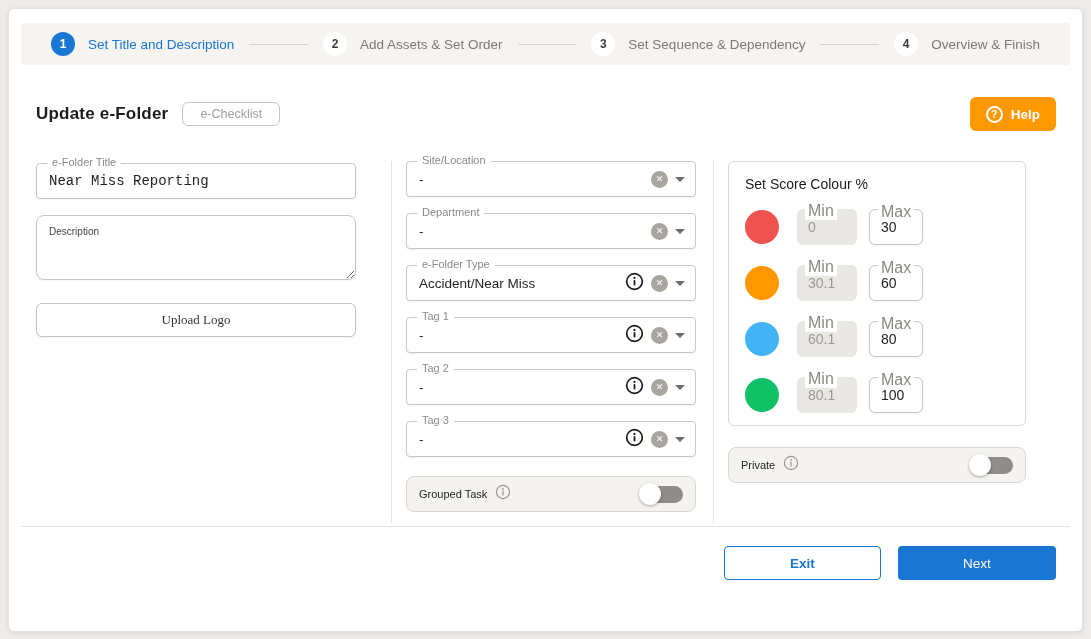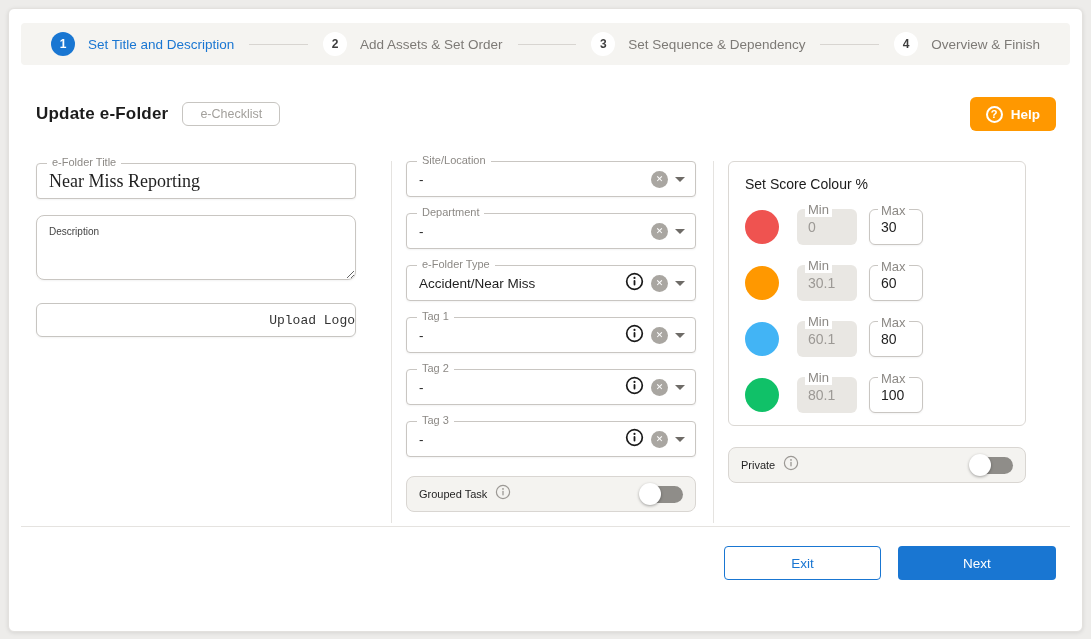--- a/index.html
+++ b/index.html
@@ -63,35 +63,34 @@
   .ofield {
     position:relative; border:1px solid #c9c6c2; border-radius:4px; background:#fff;
     height:36px; box-shadow:0 1px 2px rgba(0,0,0,.05);
   }
   .ofield-label {
     position:absolute; top:-8px; left:10px; background:#fff; padding:0 5px;
     font-size:11px; color:#8c8985; white-space:nowrap;
   }
   .title-input {
     width:100%; height:100%; border:none; outline:none; background:transparent;
-    padding:0 12px; font-size:18px; color:#1f1f1f; font-family:Liberation Serif, serif; border-radius:8px;
+    padding:0 12px; font-size:14px; color:#1f1f1f; font-family:Liberation Mono, monospace; border-radius:8px;
   }
   .desc-area {
     margin-top:16px; width:100%; height:65px; resize:both;
     border:1px solid #c9c6c2; border-radius:8px; background:#fff;
     padding:10px 12px; font-size:10px; color:#1f1f1f; font-family:inherit;
     box-shadow:0 1px 2px rgba(0,0,0,.05); outline:none;
   }
   .desc-area::placeholder { color:#434343; opacity:1; }
   .upload-btn {
     margin-top:19px; width:100%; height:34px;
     border:1px solid #c7c5c1; border-radius:6px; background:#fff;
-    font-size:13px; color:#333; font-family:Liberation Mono, monospace; cursor:pointer;
+    font-size:13px; color:#333; font-family:Liberation Serif, serif; cursor:pointer;
     box-shadow:0 1px 2px rgba(0,0,0,.05);
-    text-align:right;
   }
   
   .sel-field { margin-top:16px; display:flex; align-items:center; padding:0 10px 0 12px; }
   .sel-field.first { margin-top:8px; }
   .sel-value { flex:1; font-size:13.5px; color:#1f1f1f; }
   .icon-group { display:flex; align-items:center; gap:7px; }
   .clear-icon {
     width:17px; height:17px; border-radius:50%; background:#a9a6a1; color:#fff;
     font-size:9px; display:flex; align-items:center; justify-content:center; cursor:pointer;
   }
@@ -115,34 +114,34 @@
     background:#fff; padding:14px 16px;
   }
   .score-title { font-size:14px; font-weight:500; color:#1b1b1b; }
   .score-row { display:flex; align-items:center; gap:16px; margin-top:20px; }
   .score-row.first { margin-top:17px; }
   .score-circle { width:34px; height:34px; border-radius:50%; flex:0 0 auto; }
   .mini-box { position:relative; height:36px; border-radius:6px; }
   .min-box { width:60px; background:#e9e7e3; margin-left:2px; }
   .max-box { width:54px; border:1px solid #c9c6c2; background:#fff; margin-left:-4px; box-shadow:0 1px 2px rgba(0,0,0,.05); }
   .mini-label {
-    position:absolute; top:-7px; left:8px; font-size:13px; color:#8c8985;
+    position:absolute; top:-7px; left:8px; font-size:16px; color:#8c8985;
     background:#fff; padding:0 3px;
   }
   .mini-input {
     width:100%; height:100%; border:none; outline:none; background:transparent;
     padding:0 11px; font-size:14px; color:#1f1f1f; font-family:inherit; border-radius:6px;
   }
   .min-box .mini-input { color:#9c9995; }
   
   .footer-divider { position:absolute; left:12px; right:12px; top:517px; height:1px; background:#e5e3e0; }
   .exit-btn {
     position:absolute; left:715px; top:537px; width:157px; height:34px;
     background:#fff; border:1px solid #1976d2; border-radius:4px;
-    color:#1976d2; font-size:13.5px; font-family:inherit; cursor:pointer;
+    color:#1976d2; font-size:13.5px; font-family:inherit; cursor:pointer;font-weight:bold;
   }
   .next-btn {
     position:absolute; left:889px; top:537px; width:158px; height:34px;
     background:#1976d2; border:none; border-radius:4px;
     color:#fff; font-size:13.5px; font-weight:500; font-family:inherit; cursor:pointer;
   }
 </style>
 </head>
 <body>
 

